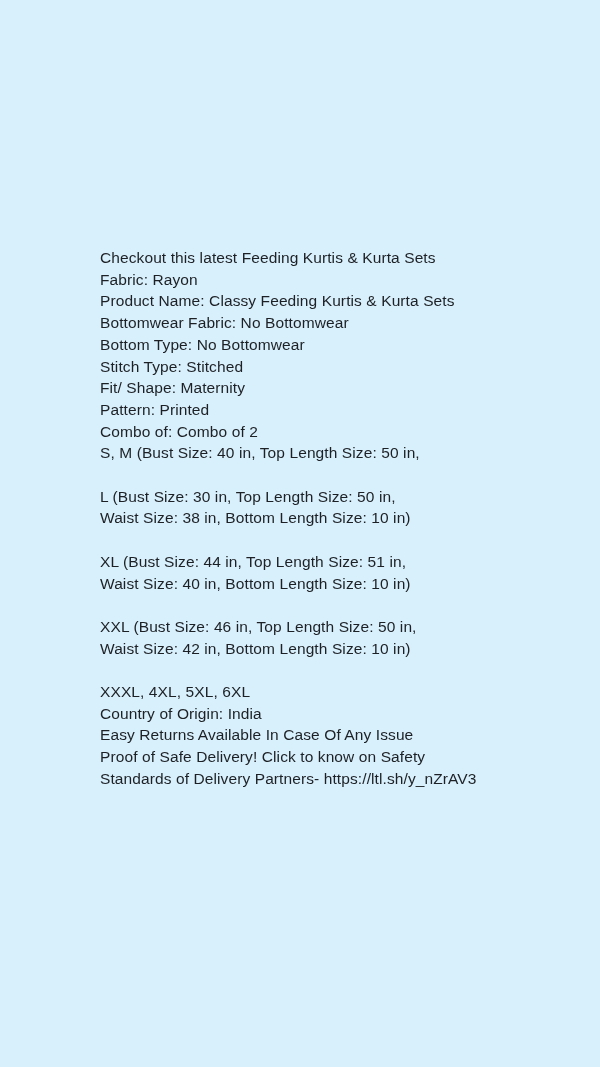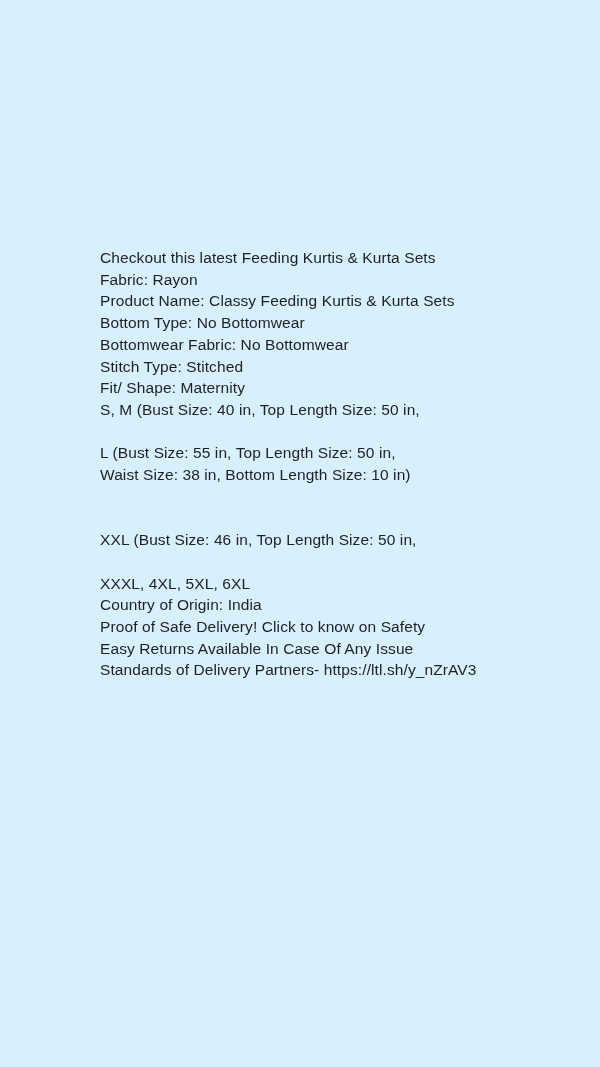--- a/index.html
+++ b/index.html
@@ -34,31 +34,36 @@
   }
 </style>
 </head>
 <body style="background: rgb(216, 239, 252);">
 
 <div class="page">
   <div class="text-block" id="description-block" style="color: rgb(29, 33, 37);">
       <div class="line">Checkout this latest Feeding Kurtis &amp; Kurta Sets</div>
       <div class="line">Fabric: Rayon</div>
       <div class="line">Product Name: Classy Feeding Kurtis &amp; Kurta Sets</div>
+      <div class="line">Bottomwear Fabric: No Bottomwear</div>
       <div class="line">Bottom Type: No Bottomwear</div>
-      <div class="line">Bottomwear Fabric: No Bottomwear</div>
       <div class="line">Stitch Type: Stitched</div>
       <div class="line">Fit/ Shape: Maternity</div>
+      <div class="line">Pattern: Printed</div>
+      <div class="line">Combo of: Combo of 2</div>
       <div class="line">S, M (Bust Size: 40 in, Top Length Size: 50 in,</div>
       <div class="line">&nbsp;</div>
-      <div class="line">L (Bust Size: 55 in, Top Length Size: 50 in,</div>
+      <div class="line">L (Bust Size: 30 in, Top Length Size: 50 in,</div>
       <div class="line">Waist Size: 38 in, Bottom Length Size: 10 in)</div>
       <div class="line">&nbsp;</div>
+      <div class="line">XL (Bust Size: 44 in, Top Length Size: 51 in,</div>
+      <div class="line">Waist Size: 40 in, Bottom Length Size: 10 in)</div>
       <div class="line">&nbsp;</div>
       <div class="line">XXL (Bust Size: 46 in, Top Length Size: 50 in,</div>
+      <div class="line">Waist Size: 42 in, Bottom Length Size: 10 in)</div>
       <div class="line">&nbsp;</div>
       <div class="line">XXXL, 4XL, 5XL, 6XL</div>
       <div class="line">Country of Origin: India</div>
+      <div class="line">Easy Returns Available In Case Of Any Issue</div>
       <div class="line">Proof of Safe Delivery! Click to know on Safety</div>
-      <div class="line">Easy Returns Available In Case Of Any Issue</div>
       <div class="line">Standards of Delivery Partners- https://ltl.sh/y_nZrAV3</div>
     </div>
 </div>
 
 </body></html>

